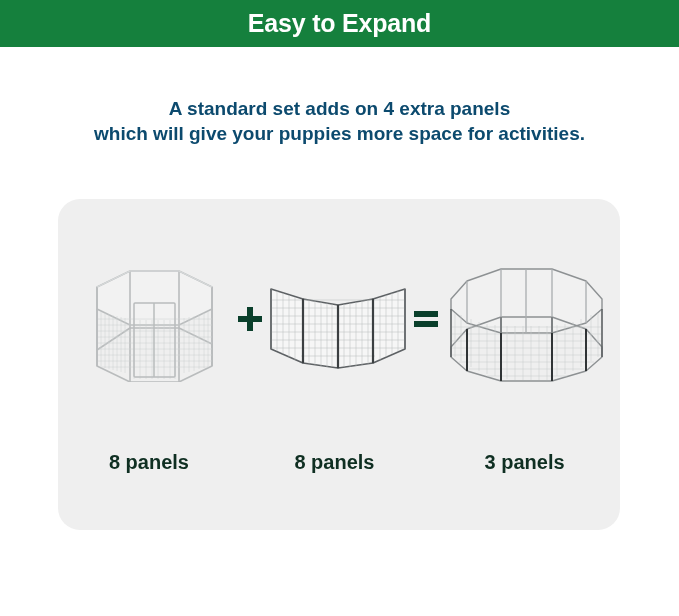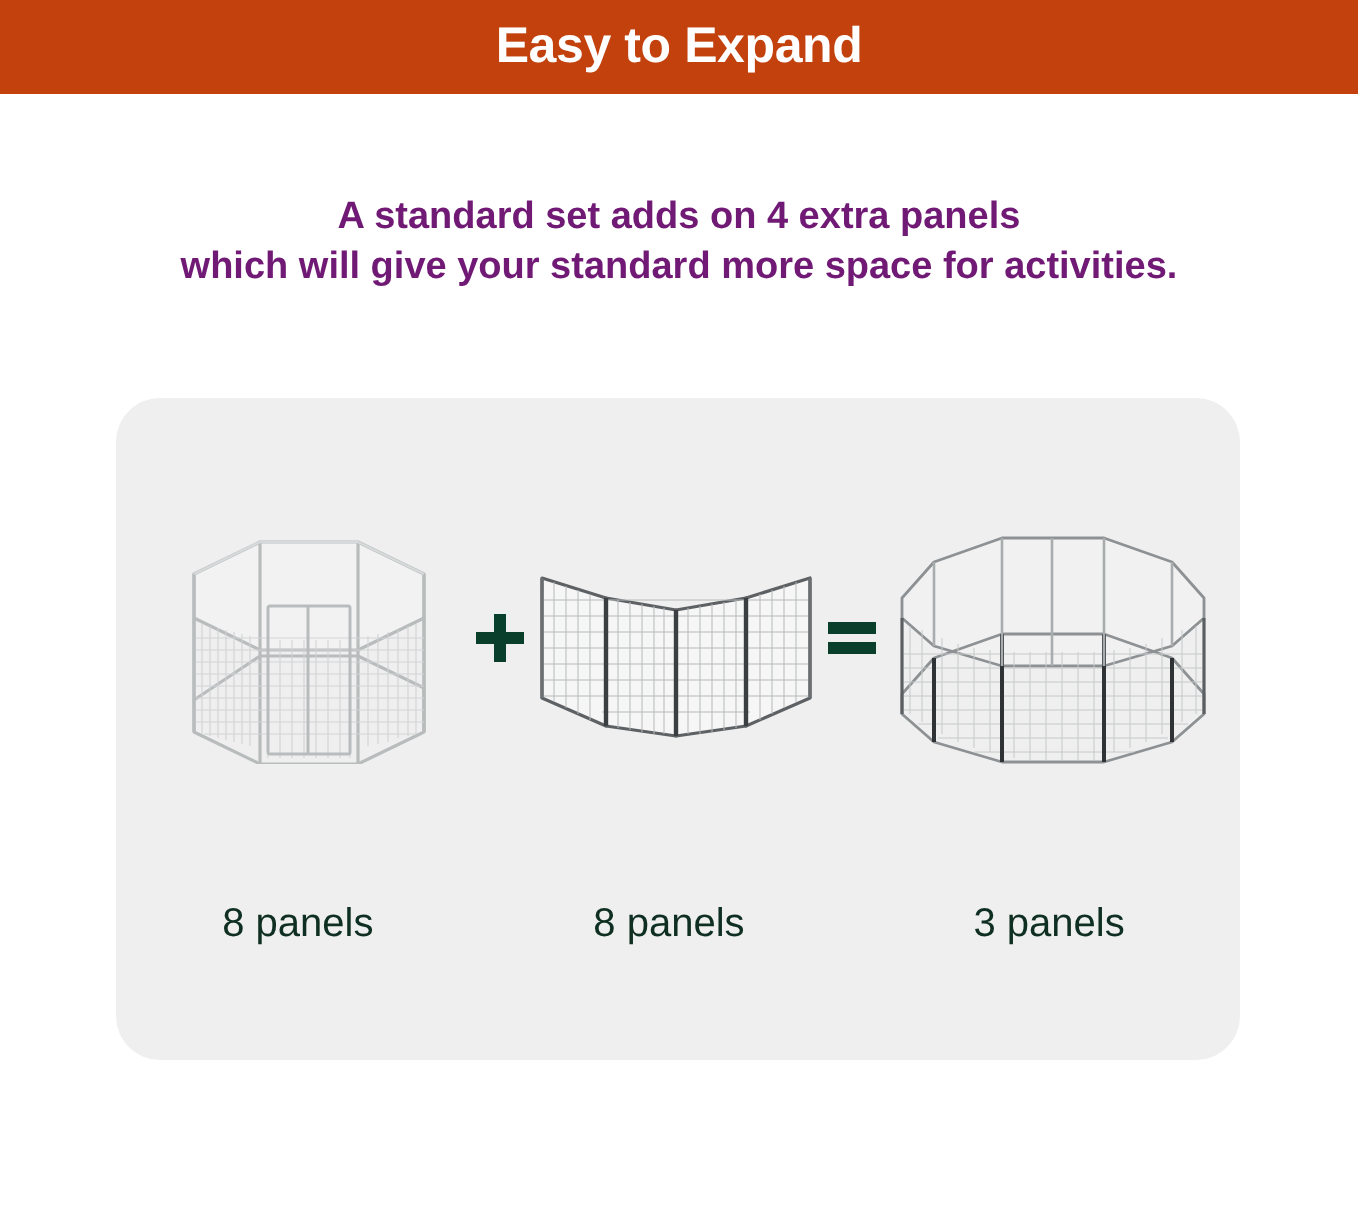--- a/index.html
+++ b/index.html
@@ -15,41 +15,41 @@
     position: relative;
   }
 
   
   .header-banner {
     position: absolute;
     left: 0;
     top: 0;
     width: 679px;
     height: 47px;
-    background: #c2410c;
+    background: #15803d;
     display: flex;
     align-items: center;
     justify-content: center;
   }
   .header-title {
     color: #ffffff;
     font-size: 25px;
     font-weight: bold;
     letter-spacing: -0.2px;
     line-height: 1;
   }
 
   
   .subtitle-block {
     position: absolute;
     left: 0;
     top: 96px;
     width: 679px;
     text-align: center;
-    color: #701a75;
+    color: #0c4a6e;
     font-size: 19px;
     font-weight: bold;
     line-height: 25px;
   }
   .subtitle-line { display: block; }
 
   
   .compare-card {
     position: absolute;
     left: 58px;
@@ -101,21 +101,21 @@
     height: 46px;
     display: flex;
     align-items: center;
     justify-content: space-between;
     padding: 0 14px;
     box-sizing: border-box;
   }
   .caption {
     color: #0f2f22;
     font-size: 20px;
-    font-weight: normal;
+    font-weight: bold;
     text-align: center;
   }
   .caption.c8  { width: 170px; }
   .caption.c4  { width: 160px; }
   .caption.c12 { width: 180px; }
   .caption-gap { width: 40px; }
 
   
   .footer {
     position: absolute;
@@ -127,21 +127,21 @@
 </style>
 </head>
 <body>
 
 <div class="header-banner">
   <div class="header-title">Easy to Expand</div>
 </div>
 
 <div class="subtitle-block">
   <span class="subtitle-line">A standard set adds on 4 extra panels</span>
-  <span class="subtitle-line">which will give your standard more space for activities.</span>
+  <span class="subtitle-line">which will give your puppies more space for activities.</span>
 </div>
 
 <div class="compare-card">
 
   <div class="diagram-row">
 
     <div class="pen-cell c8">
       <svg width="165" height="125" viewBox="0 0 165 125">
         <g fill="none" stroke="#b9bcbd" stroke-width="1.6" stroke-linejoin="round">
 

